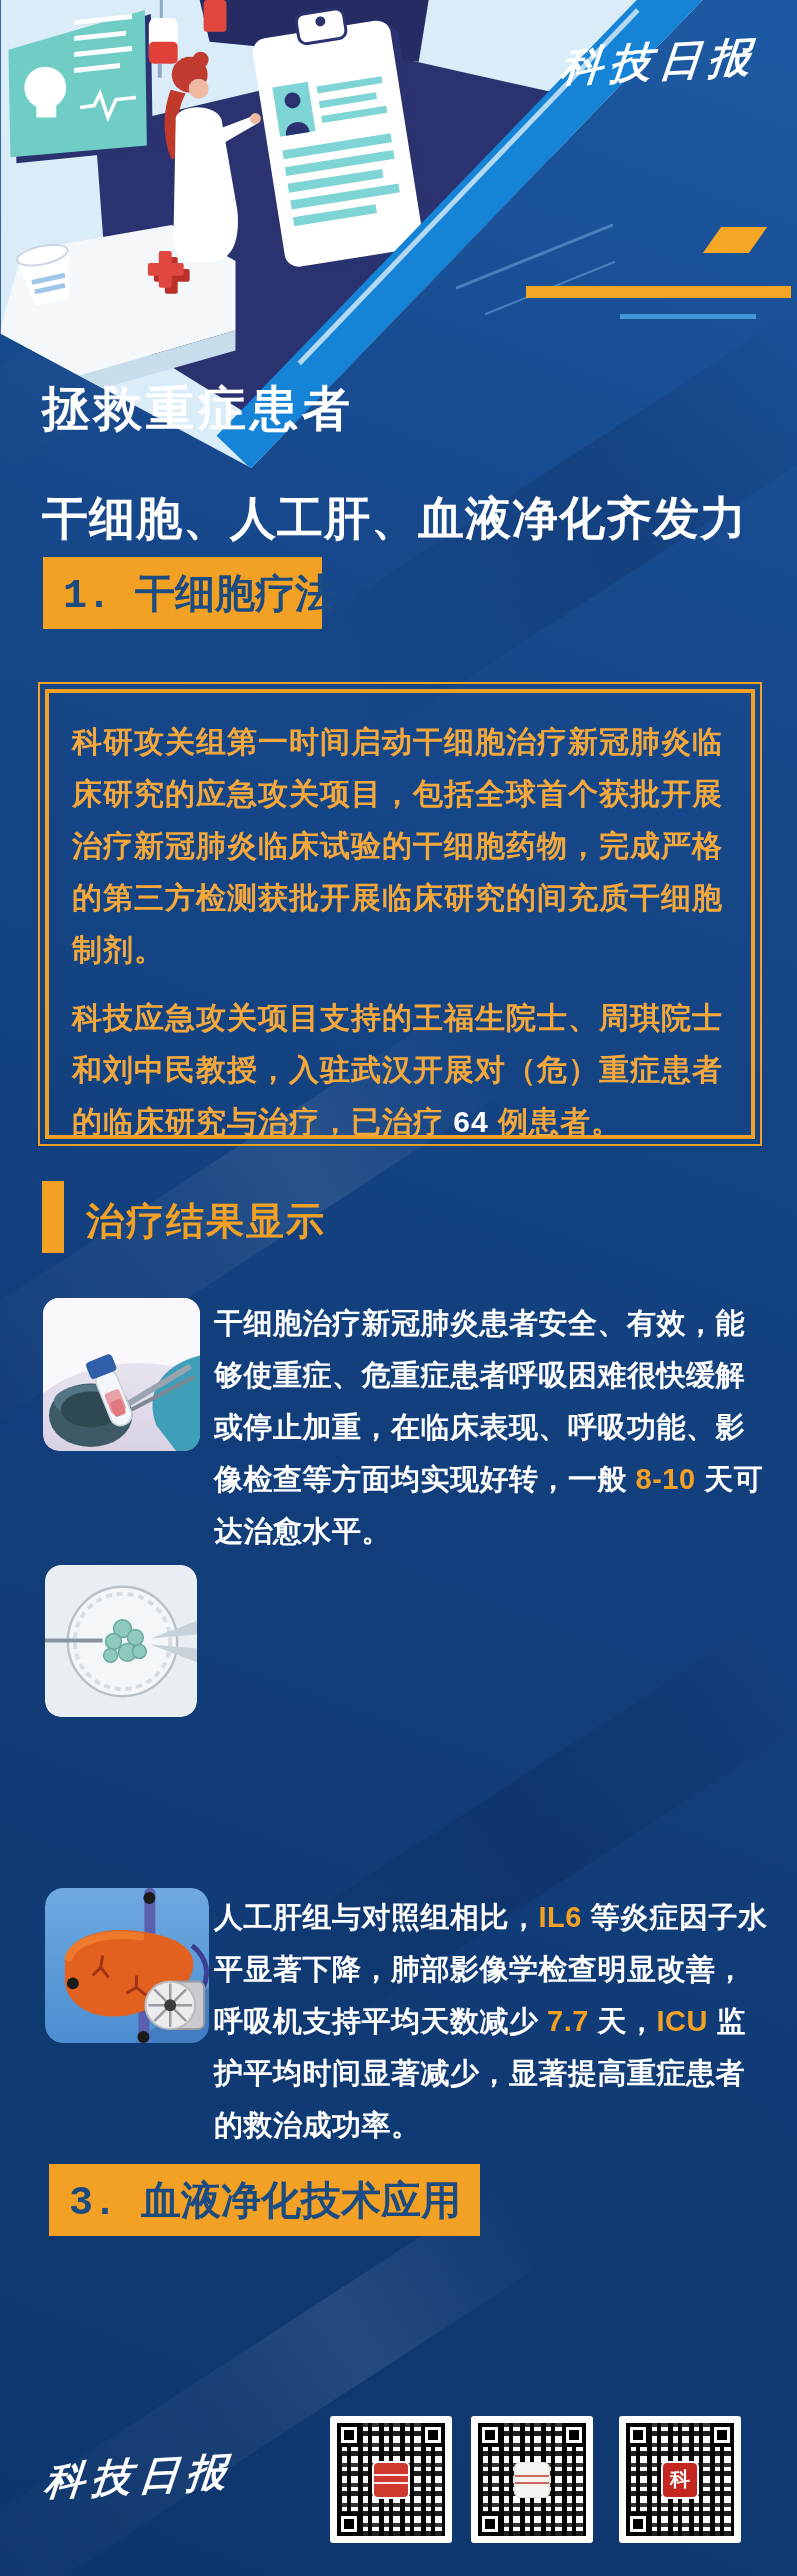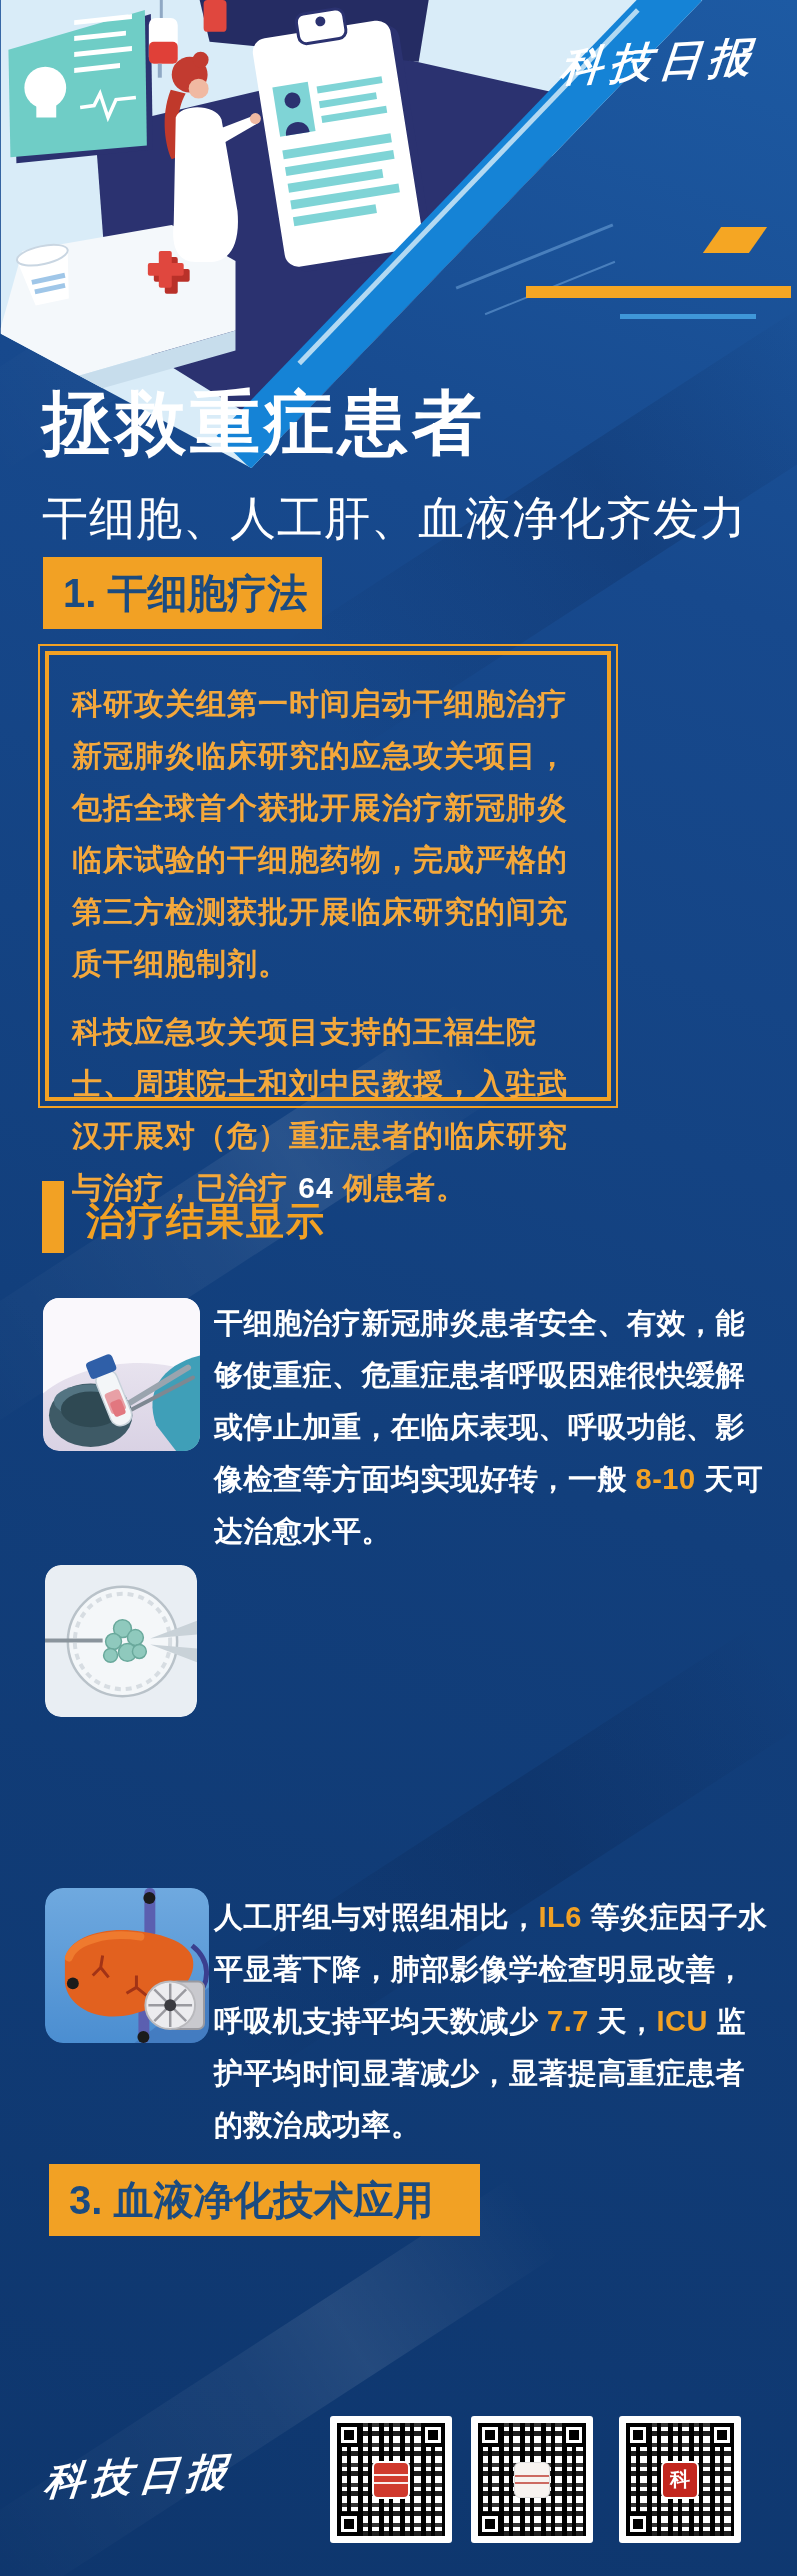--- a/index.html
+++ b/index.html
@@ -15,30 +15,30 @@
   .thinline{position:absolute;background:rgba(130,185,235,.45);transform:rotate(-22deg);}
   
   .masthead{position:absolute;color:#fff;font-family:"DejaVu Serif",serif;font-style:italic;font-weight:bold;
     transform:skewX(-8deg) rotate(-3deg);letter-spacing:7px;white-space:nowrap;}
   .masthead.top{right:40px;top:34px;font-size:42px;}
   .masthead.bottom{left:45px;top:2449px;font-size:40px;}
   .deco-para{position:absolute;left:712px;top:227px;width:46px;height:26px;background:#F5A623;transform:skewX(-35deg);}
   .deco-orange-bar{position:absolute;left:526px;top:286px;width:265px;height:12px;background:#F5A623;}
   .deco-blue-line{position:absolute;left:620px;top:314px;width:136px;height:5px;background:#3F97D8;}
   
-  .title{position:absolute;left:42px;top:377px;font-size:70px;font-weight:bold;color:#fff;letter-spacing:4px;white-space:nowrap;}
-  .subtitle{position:absolute;left:42px;top:488px;font-size:46px;font-weight:normal;color:#fff;letter-spacing:1px;white-space:nowrap;}
+  .title{position:absolute;left:42px;top:377px;font-size:48px;font-weight:bold;color:#fff;letter-spacing:4px;white-space:nowrap;}
+  .subtitle{position:absolute;left:42px;top:488px;font-size:46px;font-weight:bold;color:#fff;letter-spacing:1px;white-space:nowrap;}
   
   .section-box{position:absolute;background:#F2A124;color:#1B4B80;font-weight:bold;font-size:40px;
-    display:flex;align-items:center;padding:0 20px;box-sizing:border-box;height:72px;white-space:nowrap;}
+    display:flex;align-items:center;padding:0 20px;box-sizing:border-box;height:72px;white-space:nowrap;font-family:Liberation Mono, monospace;}
   .box-s1{left:43px;top:557px;width:279px;}
   .box-s2{left:49px;top:1793px;width:207px;height:69px;}
   .box-s3{left:49px;top:2164px;width:431px;}
   
-  .quote-box{position:absolute;left:38px;top:644px;width:580px;height:464px;border:2px solid #F2A124;box-sizing:border-box;}
+  .quote-box{position:absolute;left:38px;top:682px;width:724px;height:464px;border:2px solid #F2A124;box-sizing:border-box;}
   .quote-box::before{content:"";position:absolute;inset:5px;border:4px solid #F2A124;pointer-events:none;}
   .quote-inner{position:relative;padding:32px 30px 0 32px;}
   .quote-inner p{margin:0 0 16px 0;font-size:30px;line-height:52px;font-weight:bold;color:#F4A83B;letter-spacing:1px;}
   .quote-inner .hl{color:#FFFFFF;}
   
   .results-bar{position:absolute;left:42px;top:1181px;width:22px;height:72px;background:#F2A124;}
   .results-title{position:absolute;left:86px;top:1196px;font-size:38px;font-weight:bold;color:#F2A124;letter-spacing:2px;white-space:nowrap;text-align:right;}
   
   .body-text{position:absolute;font-size:29px;line-height:52px;font-weight:bold;color:#fff;letter-spacing:0.5px;}
   .body-text .hl{color:#F2A124;}

